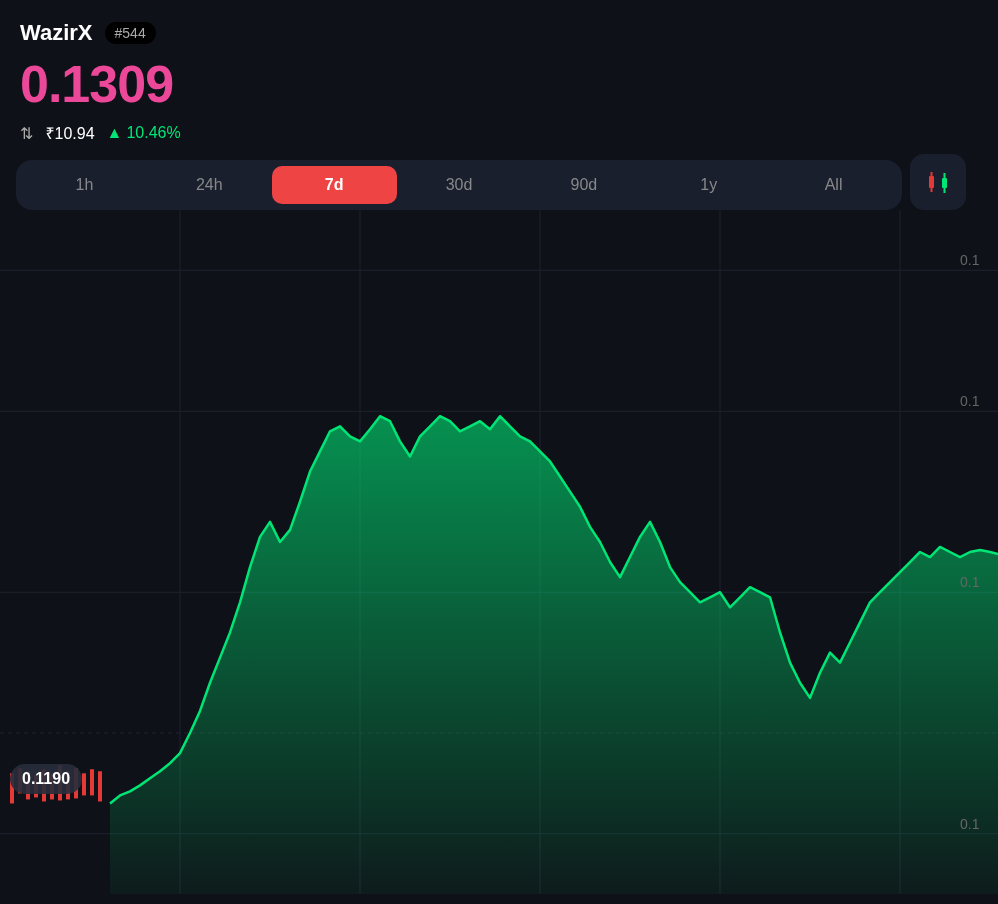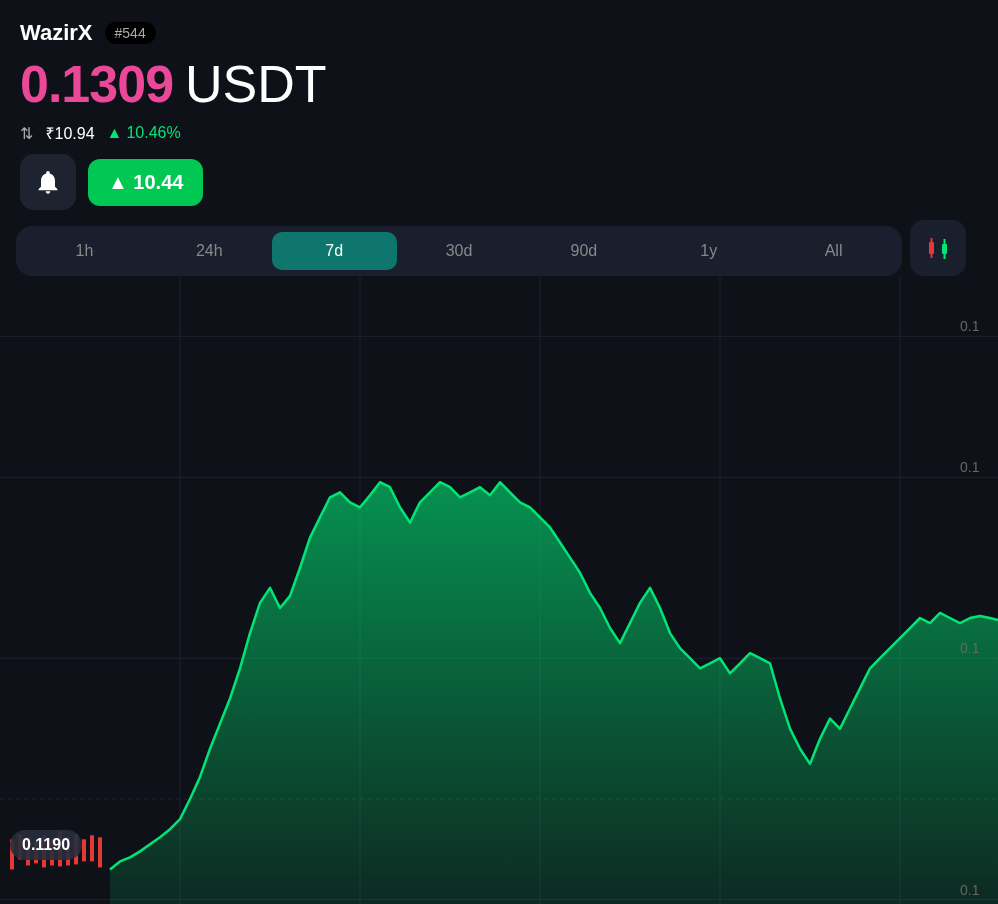--- a/index.html
+++ b/index.html
@@ -133,23 +133,23 @@
       text-align: center;
       padding: 10px 0;
       font-size: 16px;
       color: #888888;
       cursor: pointer;
       border-radius: 10px;
       font-weight: 500;
     }
 
     .tab-item.active {
-      background-color: #0f766e;
-      color: #ffffff;
-      font-weight: 400;
+      background-color: #ef4444;
+      color: #ffffff;
+      font-weight: 700;
     }
 
     .tab-candle {
       width: 56px;
       height: 56px;
       background-color: #1a1f2e;
       border-radius: 14px;
       display: flex;
       align-items: center;
       justify-content: center;
@@ -212,38 +212,29 @@
 <body>
 
 <div class="header">
   <div class="header-left">
     <div class="title-row">
       <span class="app-name">WazirX</span>
       <span class="rank-badge">#544</span>
     </div>
     <div class="price-row">
       <span class="price-main">0.1309</span>
-      <span class="price-currency">USDT</span>
     </div>
     <div class="price-sub-row">
       <span class="arrows-icon">⇅</span>
       <span class="price-inr">₹10.94</span>
       <span class="change-positive">
         <span>▲</span>
         <span>10.46%</span>
       </span>
     </div>
-  </div>
-  <div class="header-right">
-    <button class="bell-button">
-      <svg class="bell-icon-svg" viewBox="0 0 24 24" xmlns="http://www.w3.org/2000/svg">
-        <path d="M12 22c1.1 0 2-.9 2-2h-4c0 1.1.9 2 2 2zm6-6v-5c0-3.07-1.64-5.64-4.5-6.32V4c0-.83-.67-1.5-1.5-1.5s-1.5.67-1.5 1.5v.68C7.63 5.36 6 7.92 6 11v5l-2 2v1h16v-1l-2-2z"></path>
-      </svg>
-    </button>
-    <button class="price-button">▲ 10.44</button>
   </div>
 </div>
 
 <div class="tabs-row">
   <div class="tabs-wrapper">
     <div class="tab-item">1h</div>
     <div class="tab-item">24h</div>
     <div class="tab-item active">7d</div>
     <div class="tab-item">30d</div>
     <div class="tab-item">90d</div>

